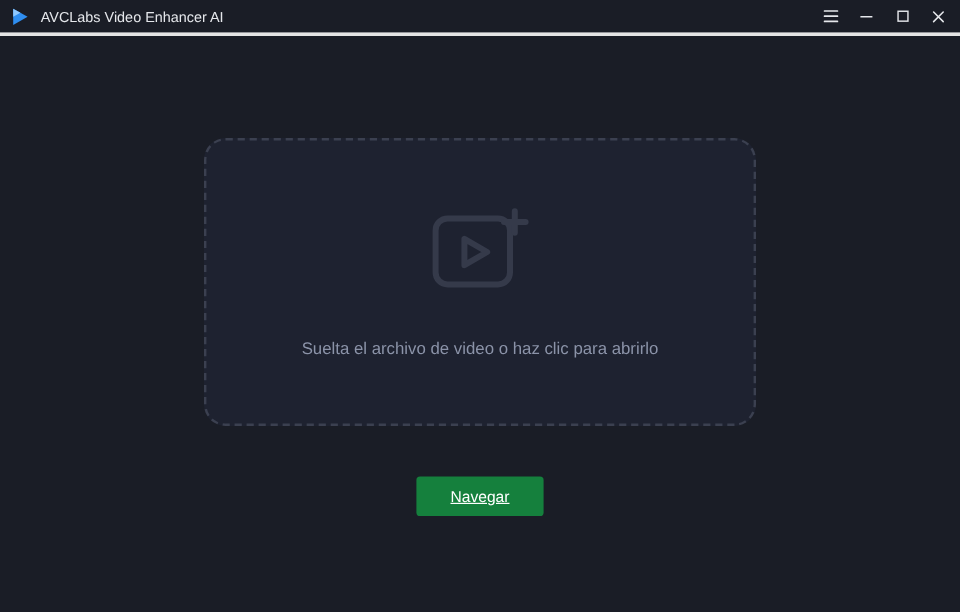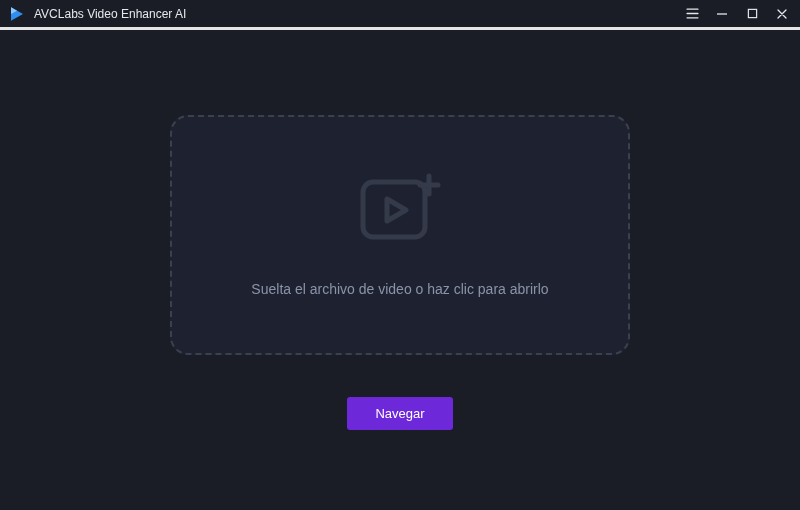--- a/index.html
+++ b/index.html
@@ -66,27 +66,28 @@
   gap: 34px;
   cursor: pointer;
 }
 .drop-icon { color: #353a4a; }
 .drop-text {
   font-size: 14px;
   color: #8b93a8;
 }
 .browse-btn {
   margin-top: 42px;
-  background: #6d28d9;
+  background: #15803d;
   color: #fff;
   border: none;
   padding: 9px 28px;
   font-size: 13px;
   border-radius: 3px;
   cursor: pointer;
+  text-decoration: underline;
 }
 </style>
 </head>
 <body>
 
 <div class="titlebar">
   <div class="titlebar-left">
     <span class="app-logo">
       <svg width="18" height="18" viewBox="0 0 24 24">
         <polygon points="4,3 4,21 20,12" fill="#2f8ef0"></polygon>

